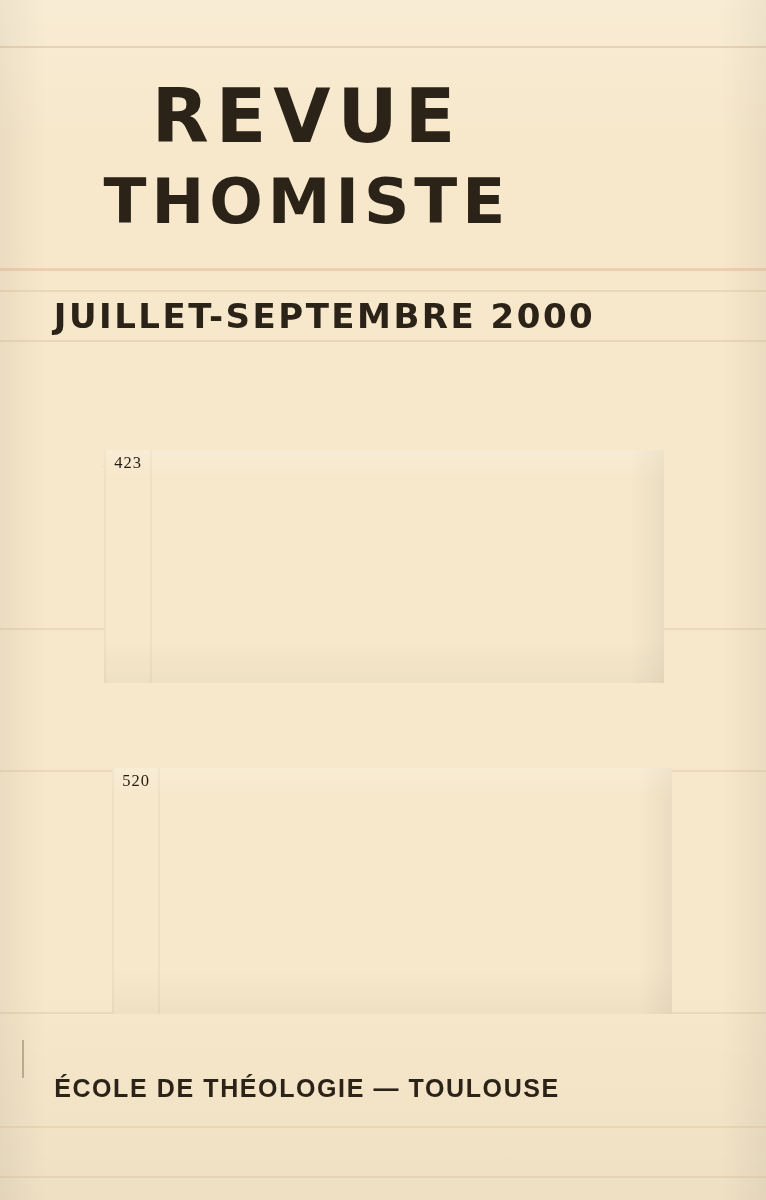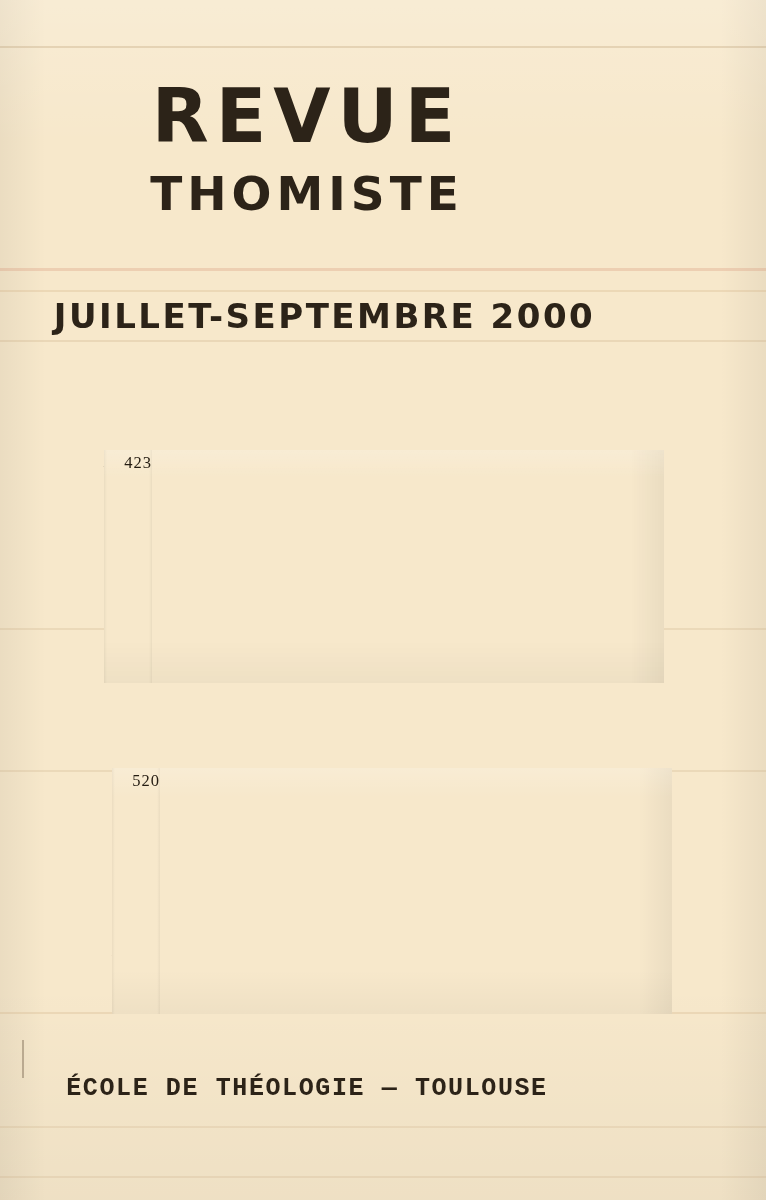--- a/index.html
+++ b/index.html
@@ -67,21 +67,21 @@
   .title-line {
     font-family: "DejaVu Sans", sans-serif;
     font-weight: 700;
     font-size: 74px;
     letter-spacing: 7px;
     color: #2c2318;
     line-height: 1.03;
   }
   .title-line.second {
     margin-top: 16px;
-    font-size: 47px;
+    font-size: 63px;
     letter-spacing: 5px;
   }
   .issue-date {
     position: absolute;
     top: 296px;
     left: 0;
     right: 0;
     text-align: center;
     font-family: "DejaVu Sans", sans-serif;
     font-weight: 700;
@@ -124,21 +124,21 @@
   }
   .entry .leader {
     flex: 1 1 auto;
     border-bottom: 1.5px dotted #3a2f22;
     margin: 0 6px 5px 6px;
     min-width: 14px;
     height: 0;
   }
   .entry .page {
     width: 48px;
-    text-align: right;
+    text-align: center;
     font-size: 16.5px;
     letter-spacing: 1px;
     white-space: nowrap;
   }
   .ital { font-style: italic; }
   .caps-name { font-style: normal; }
 
   .entry-group { margin-bottom: 6px; }
   .gap-sm { height: 18px; }
   .gap-md { height: 26px; }
@@ -172,21 +172,21 @@
     width: 560px;
     margin-left: 8px;
   }
 
   .footer {
     position: absolute;
     top: 1074px;
     left: 0;
     right: 0;
     text-align: center;
-    font-family: Liberation Mono, monospace;
+    font-family: Liberation Sans, sans-serif;
     font-weight: 700;
     font-size: 25px;
     letter-spacing: 1.6px;
     color: #2c2318;
   }
 </style>
 </head>
 <body>
 
 <div class="page">

